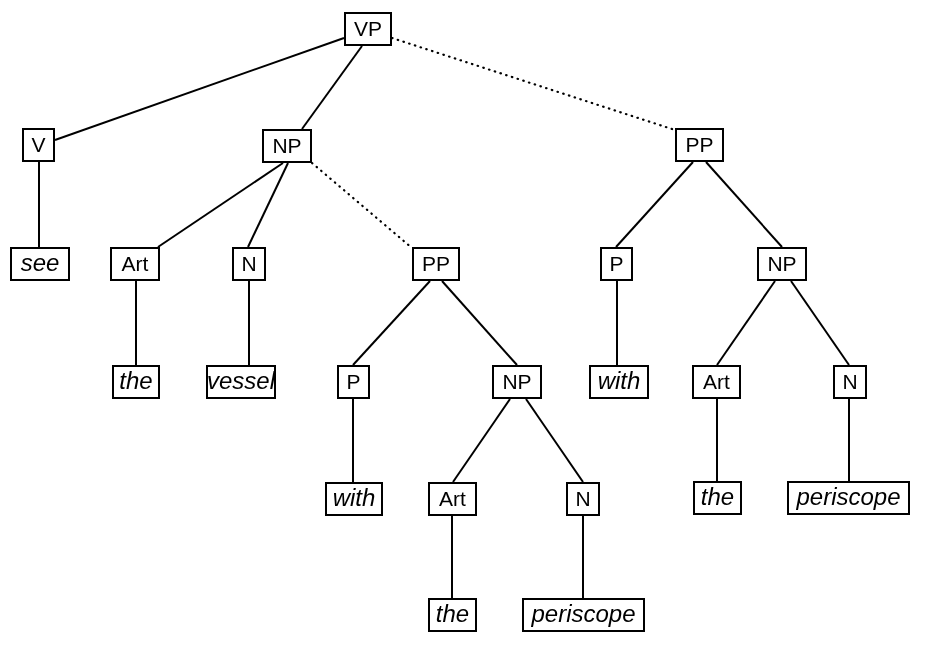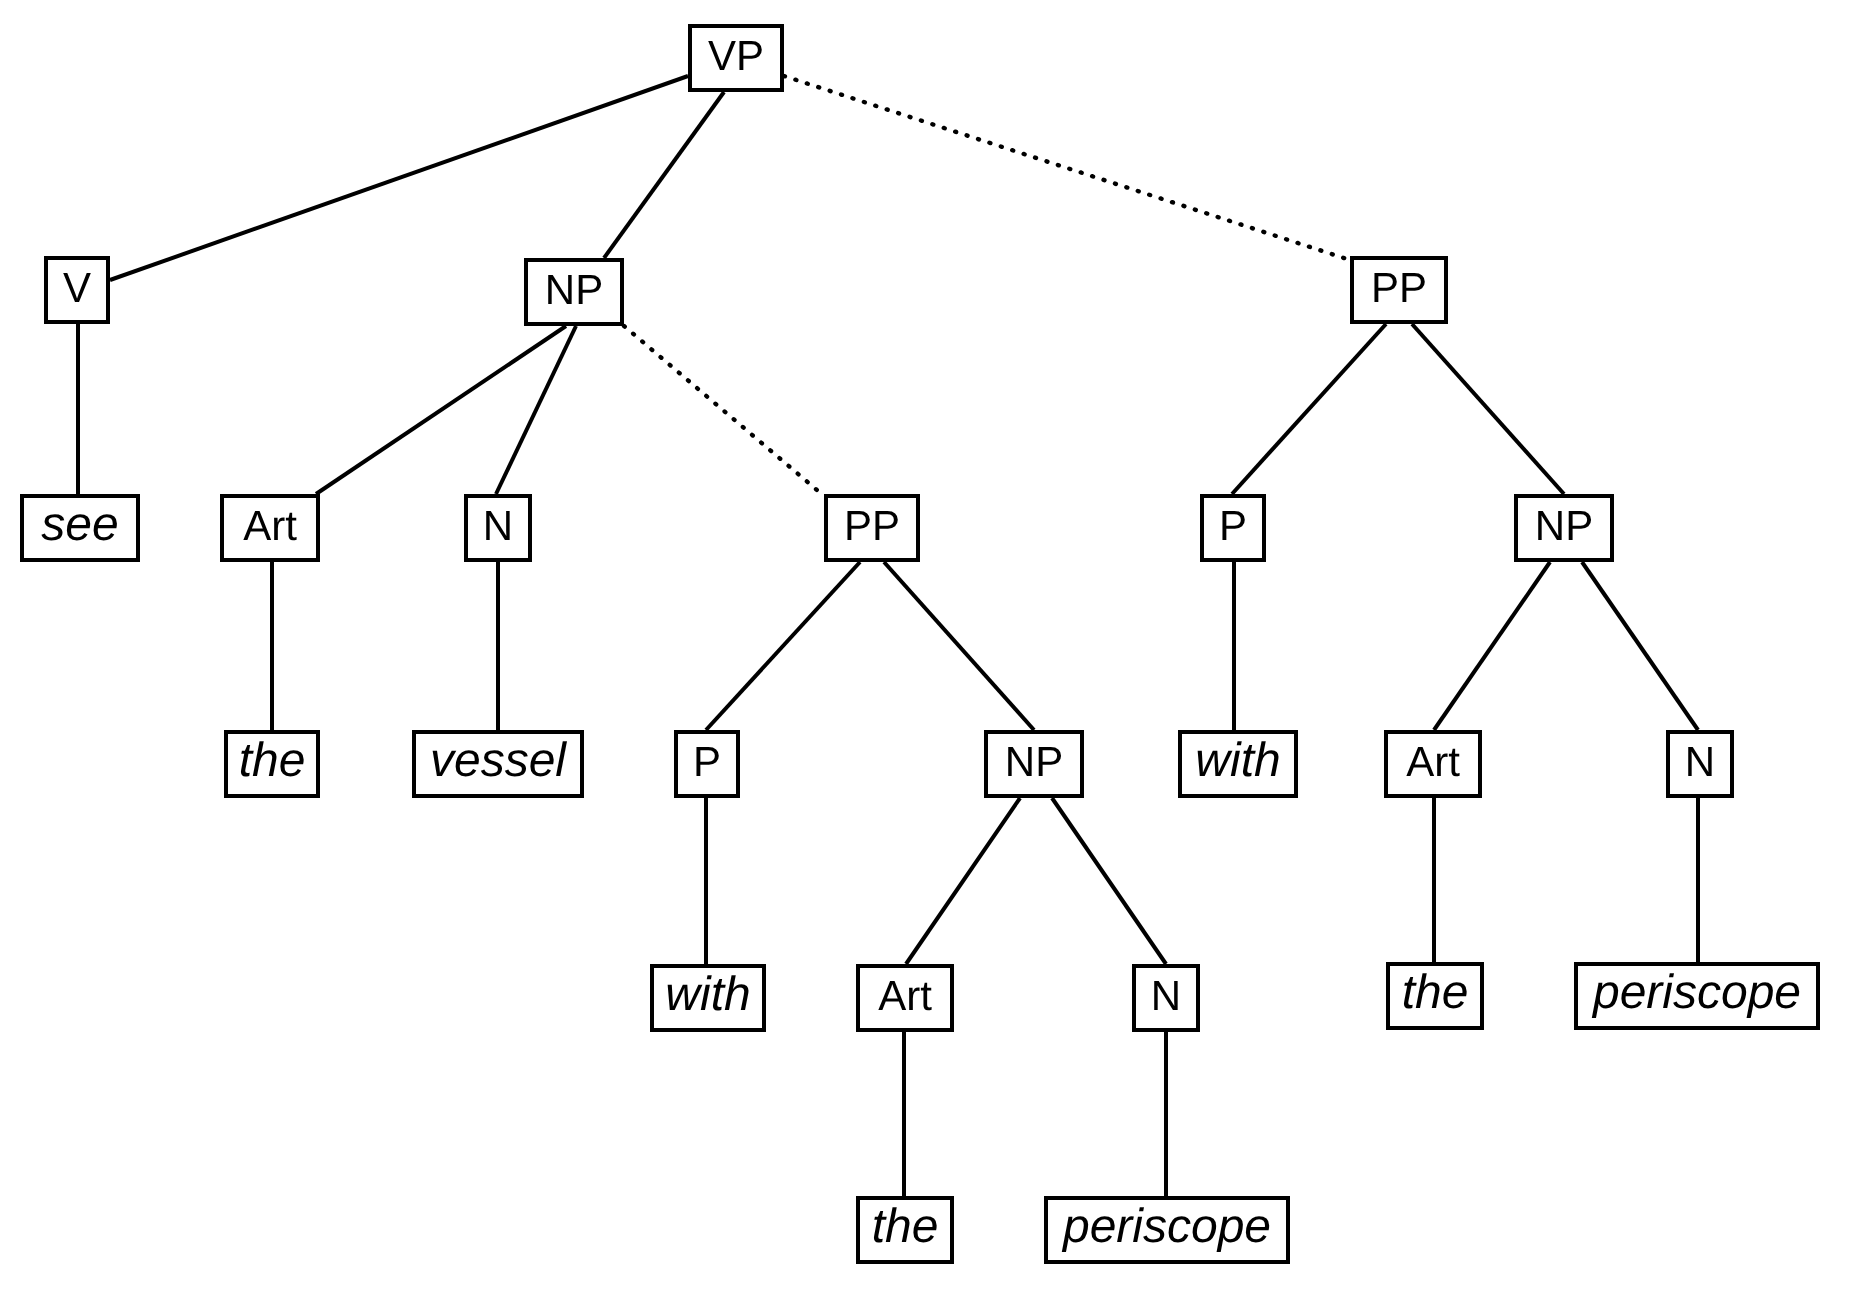--- a/index.html
+++ b/index.html
@@ -108,21 +108,21 @@
       </div>
       <div class="node cat" style="left: 600px; top: 247px; width: 33px; height: 34px;">
         <span class="node-label">P</span>
       </div>
       <div class="node cat" style="left: 757px; top: 247px; width: 50px; height: 34px;">
         <span class="node-label">NP</span>
       </div>
       <div class="node leaf" style="left: 112px; top: 365px; width: 48px; height: 34px;">
         <span class="node-label">the</span>
       </div>
-      <div class="node leaf" style="left: 206px; top: 365px; width: 86px; height: 34px;">
+      <div class="node leaf" style="left: 206px; top: 365px; width: 70px; height: 34px;">
         <span class="node-label">vessel</span>
       </div>
       <div class="node cat" style="left: 337px; top: 365px; width: 33px; height: 34px;">
         <span class="node-label">P</span>
       </div>
       <div class="node cat" style="left: 492px; top: 365px; width: 50px; height: 34px;">
         <span class="node-label">NP</span>
       </div>
       <div class="node leaf" style="left: 589px; top: 365px; width: 60px; height: 34px;">
         <span class="node-label">with</span>

